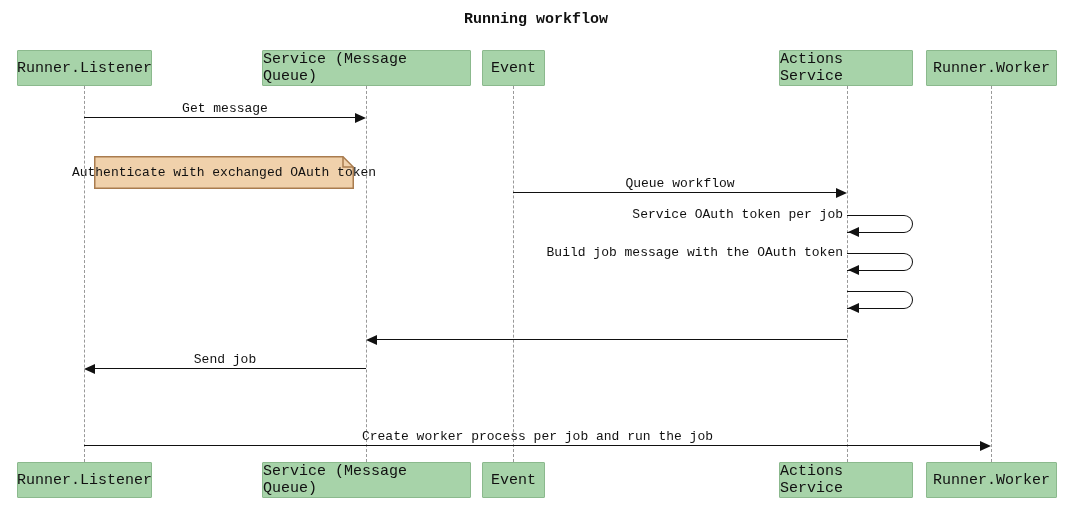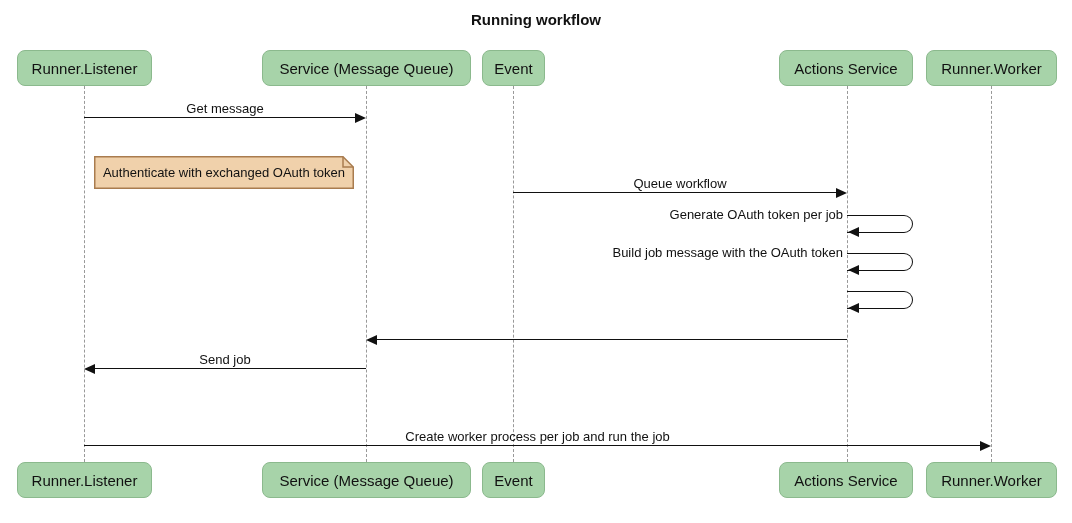--- a/index.html
+++ b/index.html
@@ -10,37 +10,37 @@
     --lifeline:#999999;
     --arrow:#111111;
     --text:#111111;
     --bg:#ffffff;
   }
   html,body{margin:0;padding:0;background:var(--bg);}
   .stage{
     position:relative;
     width:1072px;height:523px;
     background:var(--bg);
-    font-family:Liberation Sans, sans-serif;
+    font-family:Liberation Mono, monospace;
     color:var(--text);
     overflow:hidden;
   }
   .title{
     position:absolute;left:0;top:11px;width:1072px;
     text-align:center;font-size:15px;font-weight:bold;
   }
   .lifeline{
     position:absolute;top:86px;height:376px;width:0;
     border-left:1px dashed var(--lifeline);
   }
   .actor{
     position:absolute;height:36px;
     background:var(--actor-fill);
     border:1px solid var(--actor-border);
-    border-radius:8px;
+    border-radius:1px;
     box-sizing:border-box;
     display:flex;align-items:center;justify-content:center;
     font-size:15px;
   }
   .msg-label{
     position:absolute;height:16px;line-height:16px;
     font-size:13px;text-align:center;white-space:nowrap;
   }
   .msg-label.right{text-align:right;}
   .line{
@@ -107,21 +107,21 @@
       <path class="note-shape-body" d="M0.75,0.75 L249,0.75 L259.25,11 L259.25,32.25 L0.75,32.25 Z"></path>
       <path class="note-shape-fold" d="M249,0.75 L249,11 L259.25,11"></path>
     </svg>
     <div class="note-text">Authenticate with exchanged OAuth token</div>
   </div>
 
   <div class="msg-label" style="left:513px;width:334px;top:176px">Queue workflow</div>
   <div class="line" style="left:513px;width:325px;top:192px"></div>
   <div class="head-right" style="left:836px;top:188px"></div>
 
-  <div class="msg-label right" style="left:443px;width:400px;top:207px">Generate OAuth token per job</div>
+  <div class="msg-label right" style="left:443px;width:400px;top:207px">Service OAuth token per job</div>
   <div class="self-loop" style="left:847px;top:215px"></div>
   <div class="head-left" style="left:848px;top:227px"></div>
 
   <div class="msg-label right" style="left:443px;width:400px;top:245px">Build job message with the OAuth token</div>
   <div class="self-loop" style="left:847px;top:253px"></div>
   <div class="head-left" style="left:848px;top:265px"></div>
 
   <div class="self-loop" style="left:847px;top:291px"></div>
   <div class="head-left" style="left:848px;top:303px"></div>
 

